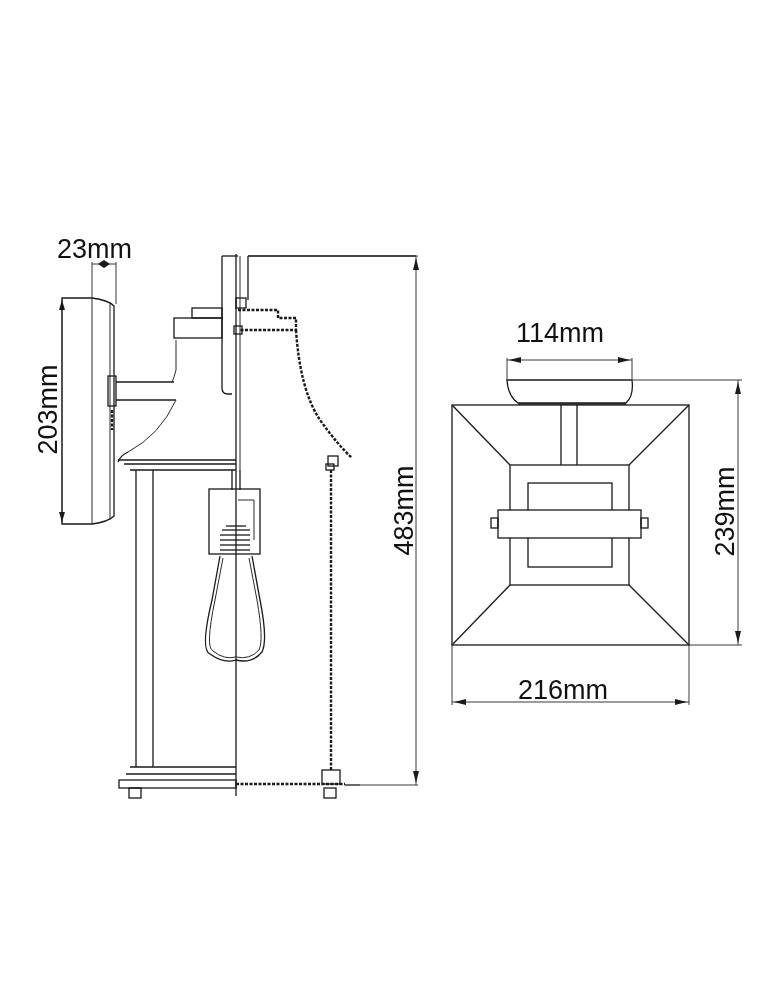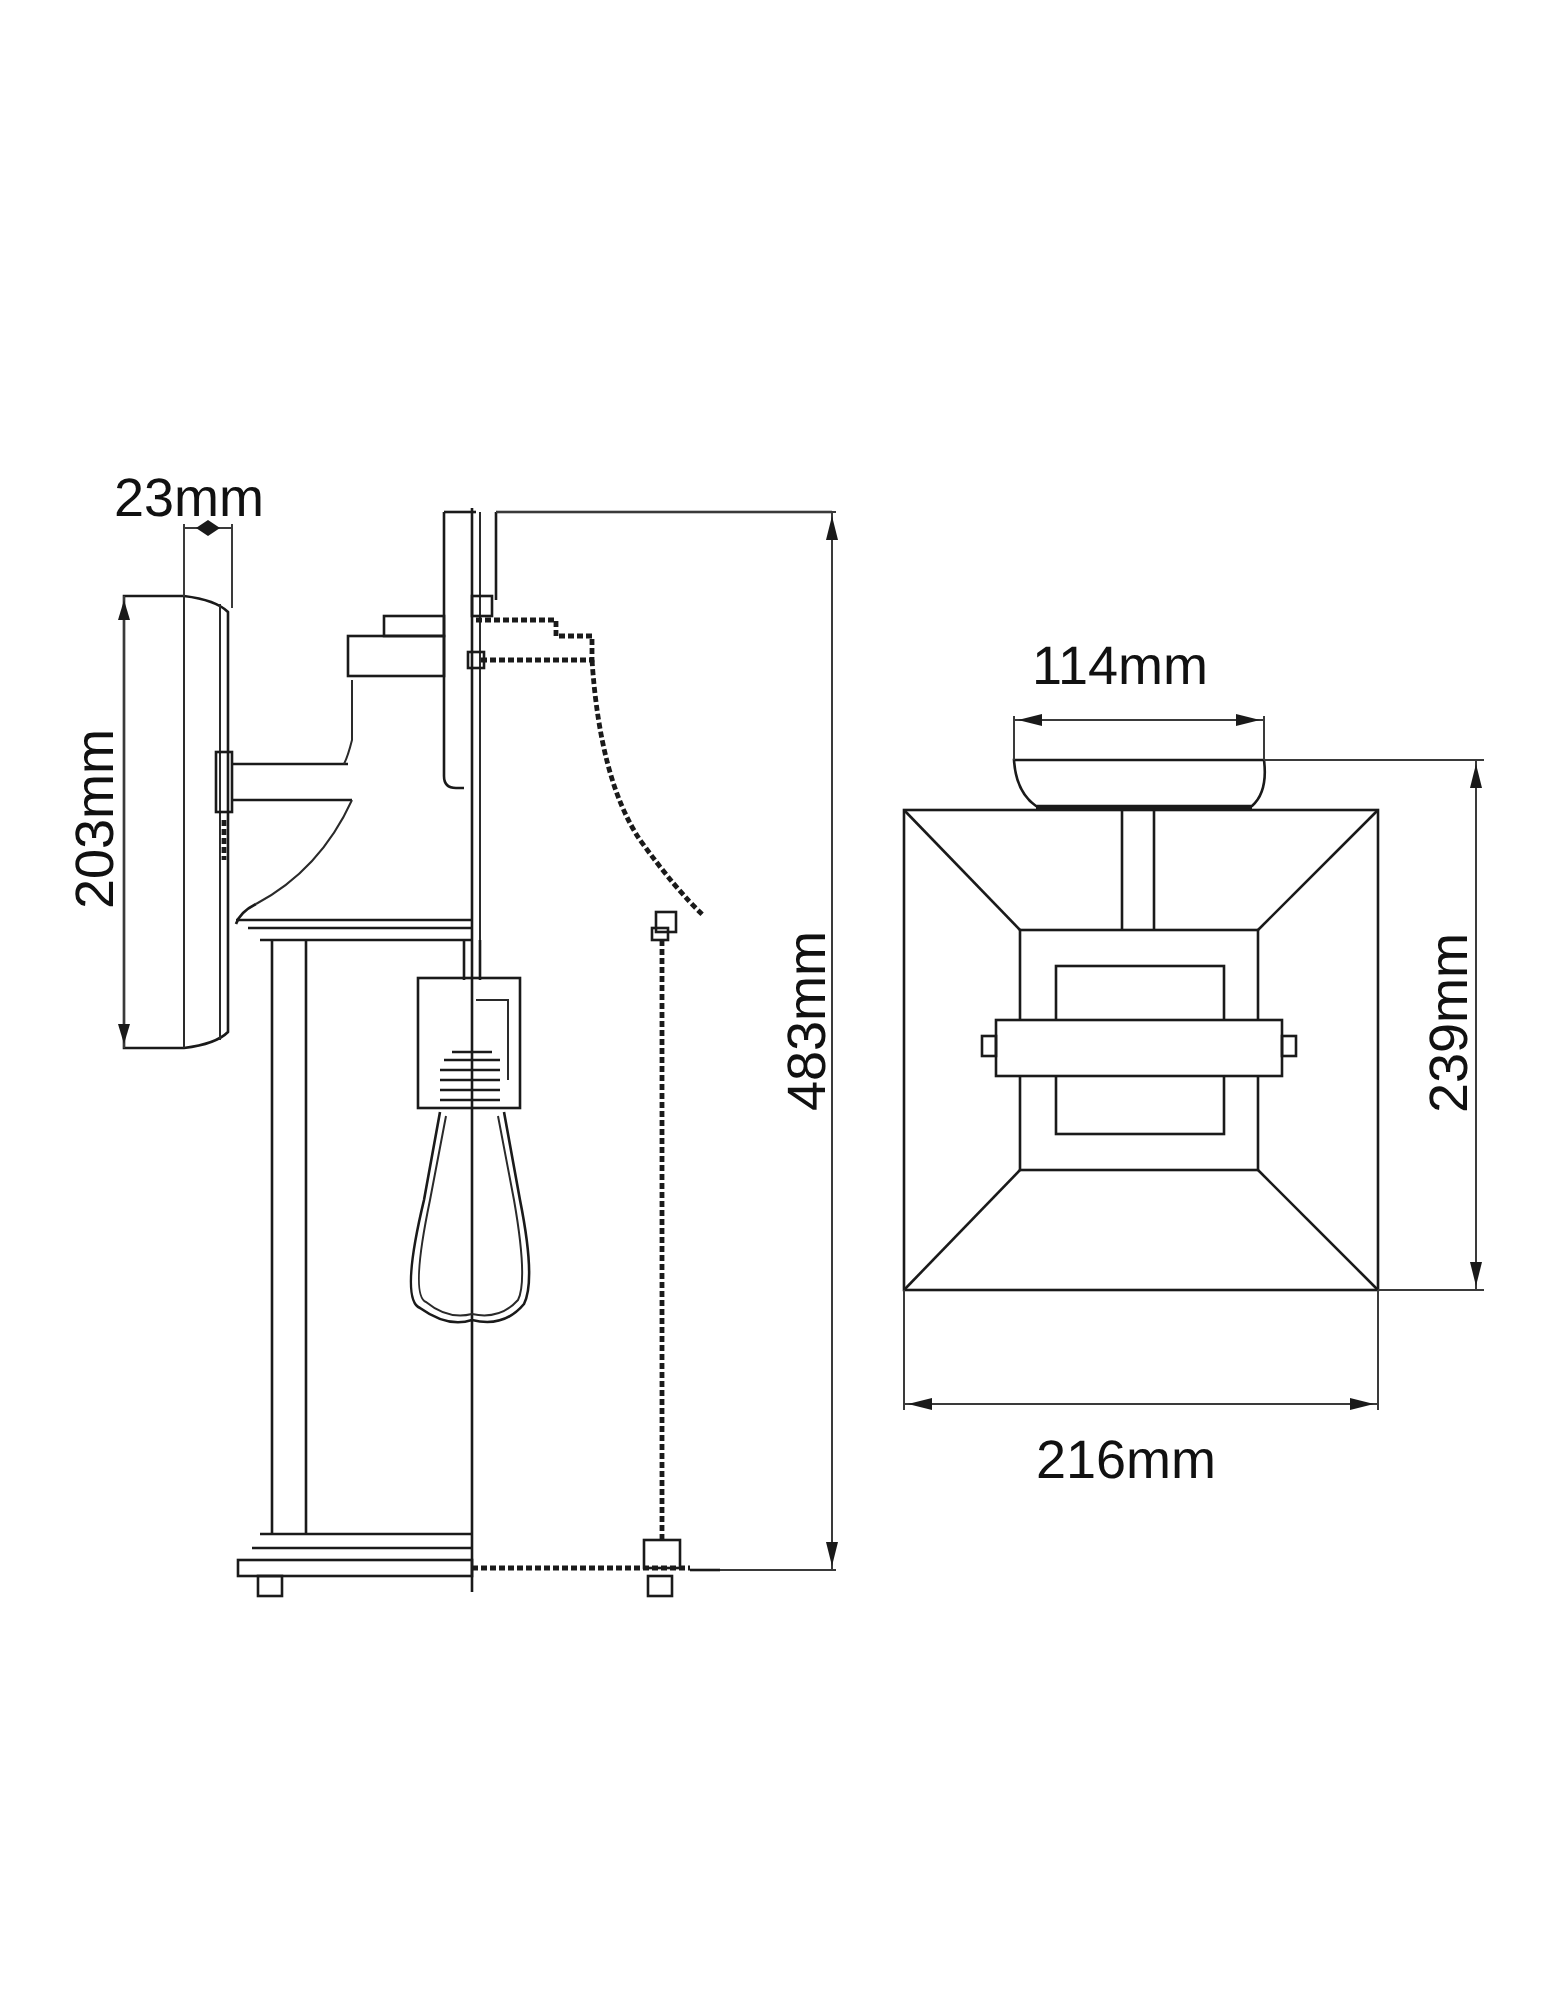--- a/index.html
+++ b/index.html
@@ -186,14 +186,14 @@
         <polygon class="arrow" points="687,702 675,699 675,705"></polygon>
       </g>
     </g>
   </svg>
 
   <div class="label" style="left:57px; top:236px;">23mm</div>
   <div class="label vert" style="left:-7px; top:396px; width:110px; text-align:center;">203mm</div>
   <div class="label vert" style="left:349px; top:497px; width:110px; text-align:center;">483mm</div>
   <div class="label" style="left:516px; top:320px;">114mm</div>
   <div class="label vert" style="left:670px; top:498px; width:110px; text-align:center;">239mm</div>
-  <div class="label" style="left:518px; top:677px;margin-top:40px;">216mm</div>
+  <div class="label" style="left:518px; top:677px;">216mm</div>
 </div>
 
 </body></html>

